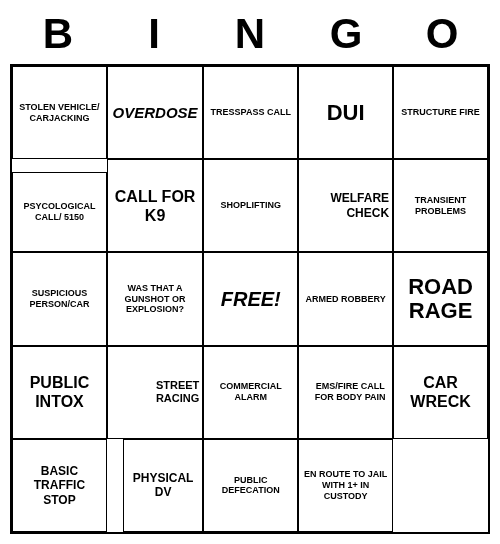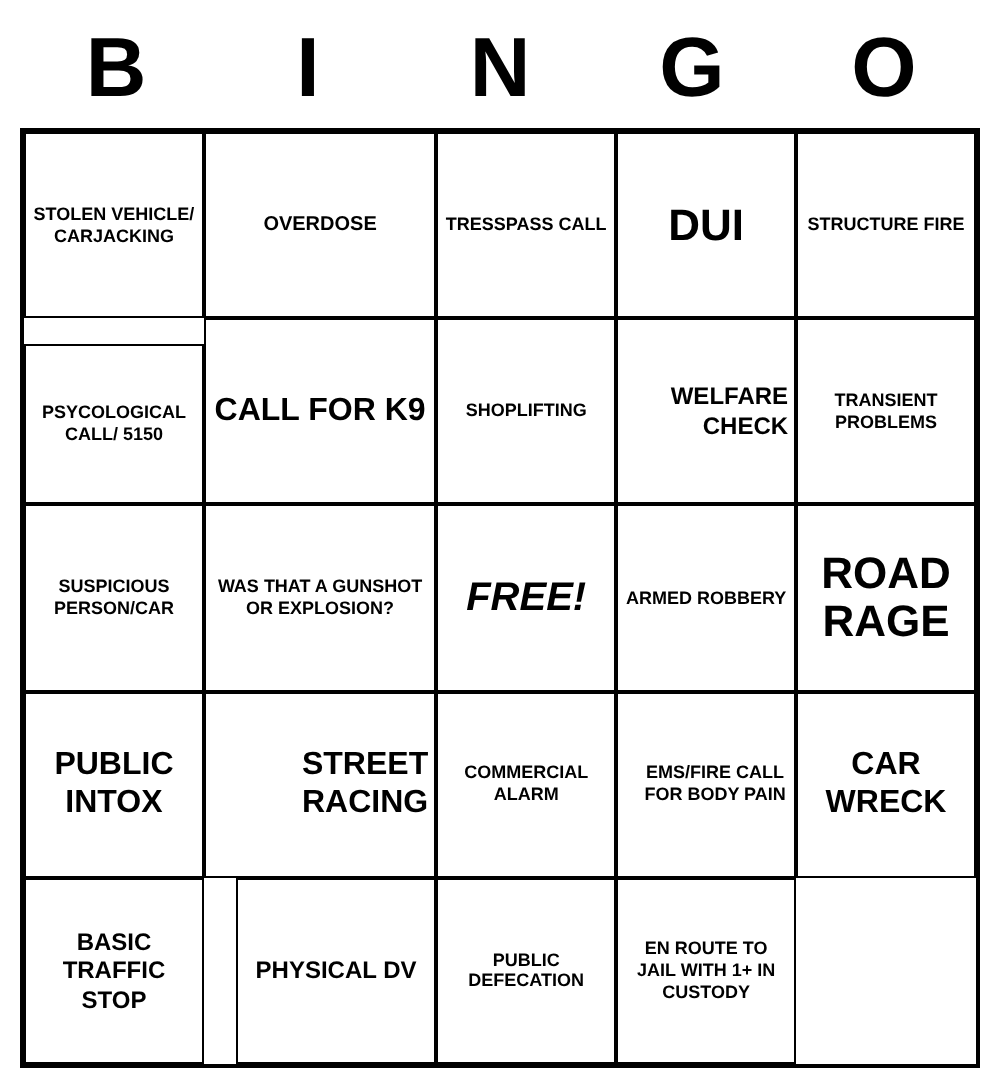--- a/index.html
+++ b/index.html
@@ -55,36 +55,36 @@
 <div class="bingo-title">
   <span class="bingo-letter">B</span>
   <span class="bingo-letter">I</span>
   <span class="bingo-letter">N</span>
   <span class="bingo-letter">G</span>
   <span class="bingo-letter">O</span>
 </div>
 
 <div class="bingo-grid">
 <div class="bingo-cell" style="font-size: 9px;">STOLEN VEHICLE/ CARJACKING</div>
-    <div class="bingo-cell" style="font-size: 10px;">OVERDOSE</div>
+    <div class="bingo-cell" style="font-size: 15px; font-style: italic;">OVERDOSE</div>
     <div class="bingo-cell" style="font-size: 9px;">TRESSPASS CALL</div>
     <div class="bingo-cell" style="font-size: 22px; line-height: 1.1;">DUI</div>
     <div class="bingo-cell" style="font-size: 9px;">STRUCTURE FIRE</div>
     <div class="bingo-cell" style="font-size: 9px; margin-top: 13px;">PSYCOLOGICAL CALL/ 5150</div>
     <div class="bingo-cell" style="font-size: 16px;">CALL FOR K9</div>
     <div class="bingo-cell" style="font-size: 9px;">SHOPLIFTING</div>
     <div class="bingo-cell" style="font-size: 12px; text-align: right;">WELFARE CHECK</div>
     <div class="bingo-cell" style="font-size: 9px;">TRANSIENT PROBLEMS</div>
     <div class="bingo-cell" style="font-size: 9px;">SUSPICIOUS PERSON/CAR</div>
     <div class="bingo-cell" style="font-size: 9px;">WAS THAT A GUNSHOT OR EXPLOSION?</div>
     <div class="bingo-cell" style="font-size: 20px; font-style: italic;">Free!</div>
     <div class="bingo-cell" style="font-size: 9px;">ARMED ROBBERY</div>
     <div class="bingo-cell" style="font-size: 22px; line-height: 1.1;">ROAD RAGE</div>
     <div class="bingo-cell" style="font-size: 16px;">PUBLIC INTOX</div>
-    <div class="bingo-cell" style="font-size: 16px; padding-left: 48px;">STREET RACING</div>
+    <div class="bingo-cell" style="font-size: 11px; padding-left: 48px;">STREET RACING</div>
     <div class="bingo-cell" style="font-size: 9px;">COMMERCIAL ALARM</div>
     <div class="bingo-cell" style="font-size: 9px; padding-left: 12px;">EMS/FIRE CALL FOR BODY PAIN</div>
     <div class="bingo-cell" style="font-size: 16px;">CAR WRECK</div>
     <div class="bingo-cell" style="font-size: 12px;">BASIC TRAFFIC STOP</div>
     <div class="bingo-cell" style="font-size: 12px; margin-left: 16px;">PHYSICAL DV</div>
     <div class="bingo-cell" style="font-size: 9px;">PUBLIC DEFECATION</div>
     <div class="bingo-cell" style="font-size: 9px;">EN ROUTE TO JAIL WITH 1+ IN CUSTODY</div>
   </div>
 
 </body></html>

